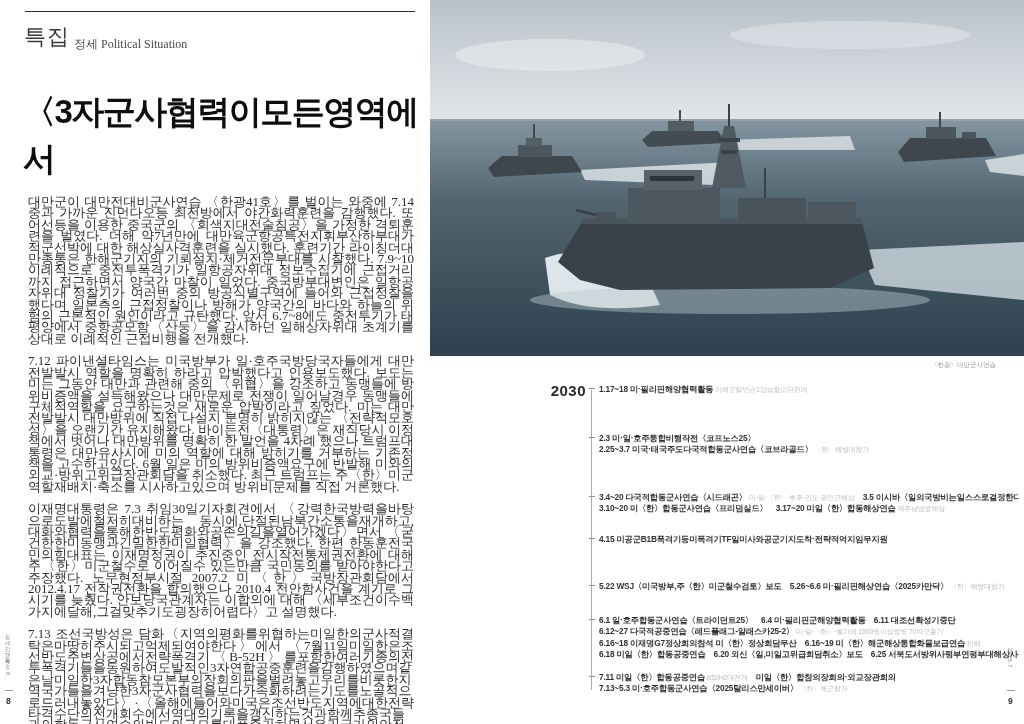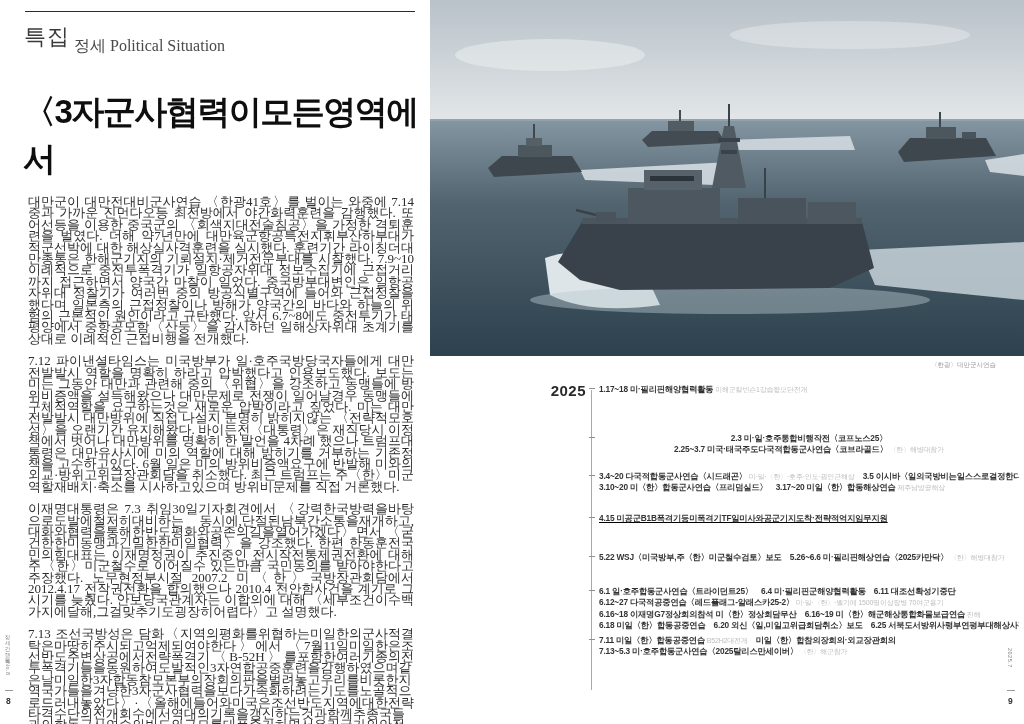--- a/index.html
+++ b/index.html
@@ -3,21 +3,21 @@
 <meta charset="utf-8">
 <style>
   html,body{margin:0;padding:0;}
   body{width:1024px;height:724px;background:#ffffff;overflow:hidden;position:relative;
        font-family:"Liberation Sans",sans-serif;-webkit-font-smoothing:antialiased;}
   .abs{position:absolute;}
 
   
   .rule-top{left:25px;top:11px;width:390px;height:1px;background:#2b2b2b;}
   .sec-title{left:24px;top:22px;font-family:"Liberation Serif",serif;font-size:22px;color:#3a3a3a;letter-spacing:1px;text-align:right;}
-  .sec-sub{left:74px;top:36px;font-family:"Liberation Serif",serif;font-size:16px;color:#4a4a4a;}
+  .sec-sub{left:74px;top:36px;font-family:"Liberation Serif",serif;font-size:12px;color:#4a4a4a;}
   .headline{left:23px;top:88px;width:400px;font-size:33px;line-height:47px;font-weight:800;
             letter-spacing:-1.5px;color:#0e0e0e;}
   .bodycol{left:28px;top:196px;width:386px;font-family:"Liberation Serif",serif;
            font-size:13px;line-height:11.4px;color:#2d2d2d;text-align:justify;}
   .bodycol p{margin:0 0 11px 0;}
   .edge-vert{font-size:5.5px;color:#8a8a8a;writing-mode:vertical-rl;text-orientation:mixed;letter-spacing:.5px;}
   .edge-vert.left{left:5px;top:630px;height:52px;}
   .edge-vert.right{left:1007px;top:648px;height:36px;color:#7d7d7d;}
   .edge-dash{width:8px;height:1px;background:#999;}
   .edge-dash.left{left:5px;top:690px;}
@@ -30,25 +30,25 @@
   .photo{left:430px;top:0;width:594px;height:356px;}
   .caption{left:700px;top:361px;width:296px;text-align:right;font-size:6.5px;color:#9a9a9a;}
 
   
   .tl-year{left:522px;top:382px;width:64px;text-align:right;font-size:15px;font-weight:700;color:#2a2a2a;letter-spacing:.5px;}
   .tl-axis{left:591px;top:390px;width:1px;height:300px;background:#a9a9a9;}
   .timeline{left:599px;top:384px;width:420px;}
   .tl-group{position:relative;}
   .tl-group::before{content:"";position:absolute;left:-10px;top:4px;width:6px;height:1px;background:#8f8f8f;}
   .tl-group:nth-child(1){margin-bottom:37px;}
-  .tl-group:nth-child(2){margin-bottom:15px;text-align:center;}
+  .tl-group:nth-child(2){margin-bottom:36px;}
   .tl-group:nth-child(3){margin-bottom:19px;}
-  .tl-group:nth-child(4){margin-bottom:28px;text-decoration:underline;}
+  .tl-group:nth-child(4){margin-bottom:36px;}
   .tl-group:nth-child(5){margin-bottom:22px;}
-  .tl-group:nth-child(6){margin-bottom:3px;}
+  .tl-group:nth-child(6){margin-bottom:11px;}
   .tl-line{white-space:nowrap;font-size:8.3px;line-height:11.5px;letter-spacing:-0.2px;overflow:hidden;}
   .seg-b{font-weight:700;color:#333;}
   .seg-g{font-weight:400;font-size:7px;color:#bdbdbd;}
 </style>
 </head>
 <body>
 
 <div class="abs rule-top"></div>
 <div class="abs sec-title">특집</div>
 <div class="abs sec-sub">정세 Political Situation</div>
@@ -126,21 +126,21 @@
   <g>
     <polygon points="468,152 480,138 556,138 566,156 474,162" fill="#3e474e"></polygon>
     <rect x="496" y="127" width="30" height="12" fill="#4c565d"></rect>
     <line x1="510" y1="112" x2="510" y2="127" stroke="#3e474e" stroke-width="2"></line>
     <rect x="532" y="132" width="14" height="7" fill="#49535b"></rect>
   </g>
 </svg>
 
 <div class="abs caption">〈한광〉대만군사연습</div>
 
-<div class="abs tl-year">2025</div>
+<div class="abs tl-year">2030</div>
 <div class="abs tl-axis"></div>
 <div class="abs timeline" id="timeline">
     <div class="tl-group">
       <div class="tl-line"><span class="seg-b">1.17~18 미·필리핀해양협력활동</span><span class="seg-g"> 미해군칼빈슨1강습항모단전개</span></div>
     </div>
     <div class="tl-group">
       <div class="tl-line"><span class="seg-b">2.3 미·일·호주통합비행작전〈코프노스25〉</span></div>
       <div class="tl-line"><span class="seg-b">2.25~3.7 미국·태국주도다국적합동군사연습〈코브라골드〉</span><span class="seg-g"> 〈한〉해병대참가</span></div>
     </div>
     <div class="tl-group">

